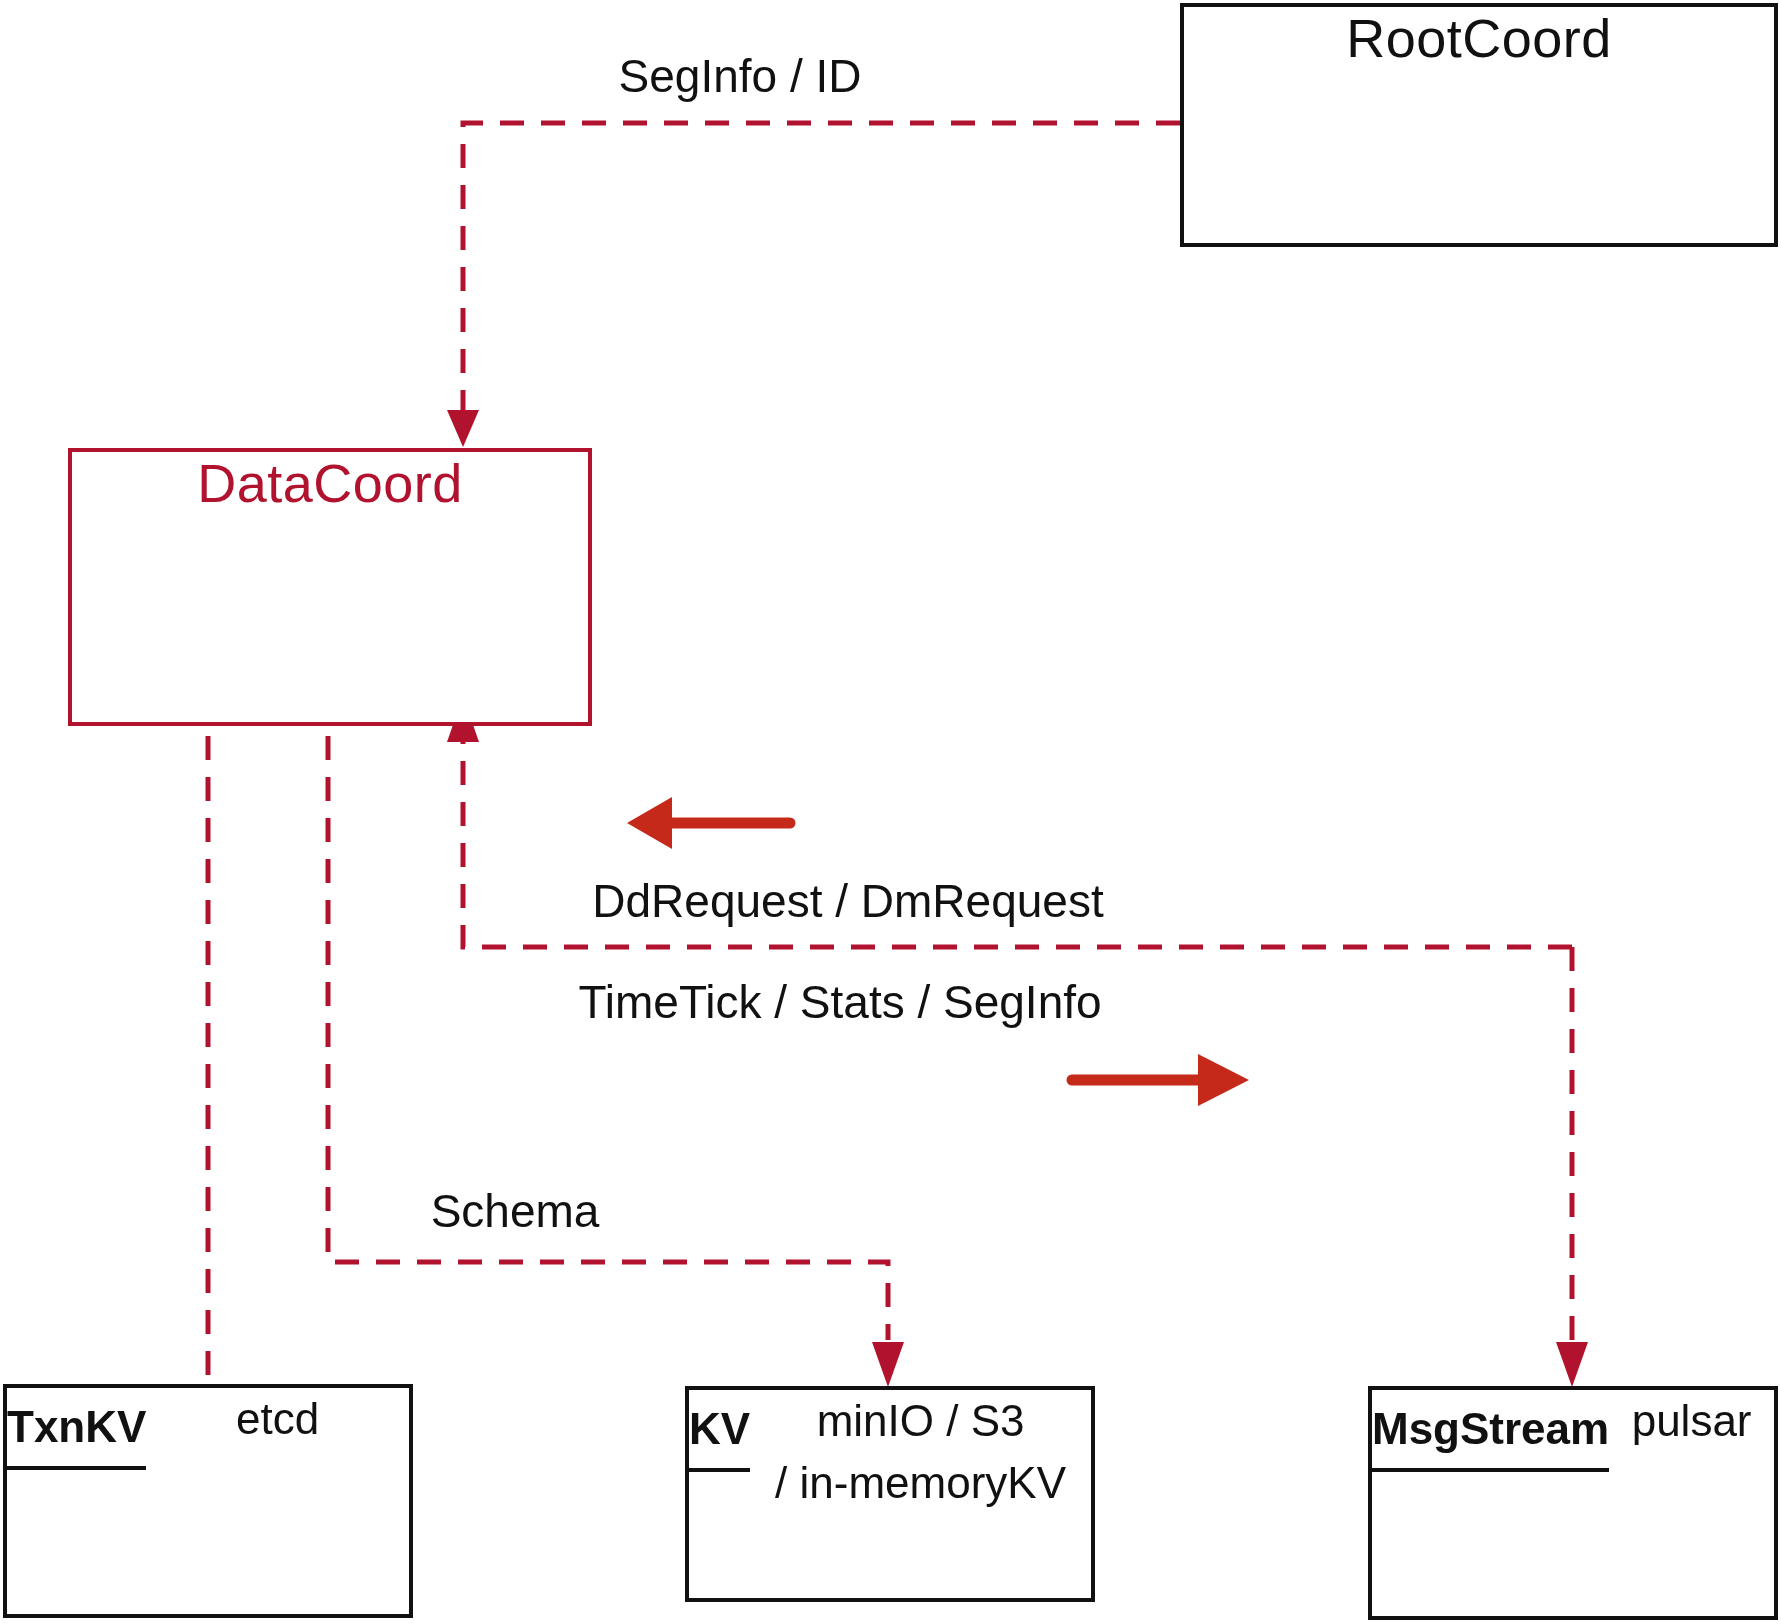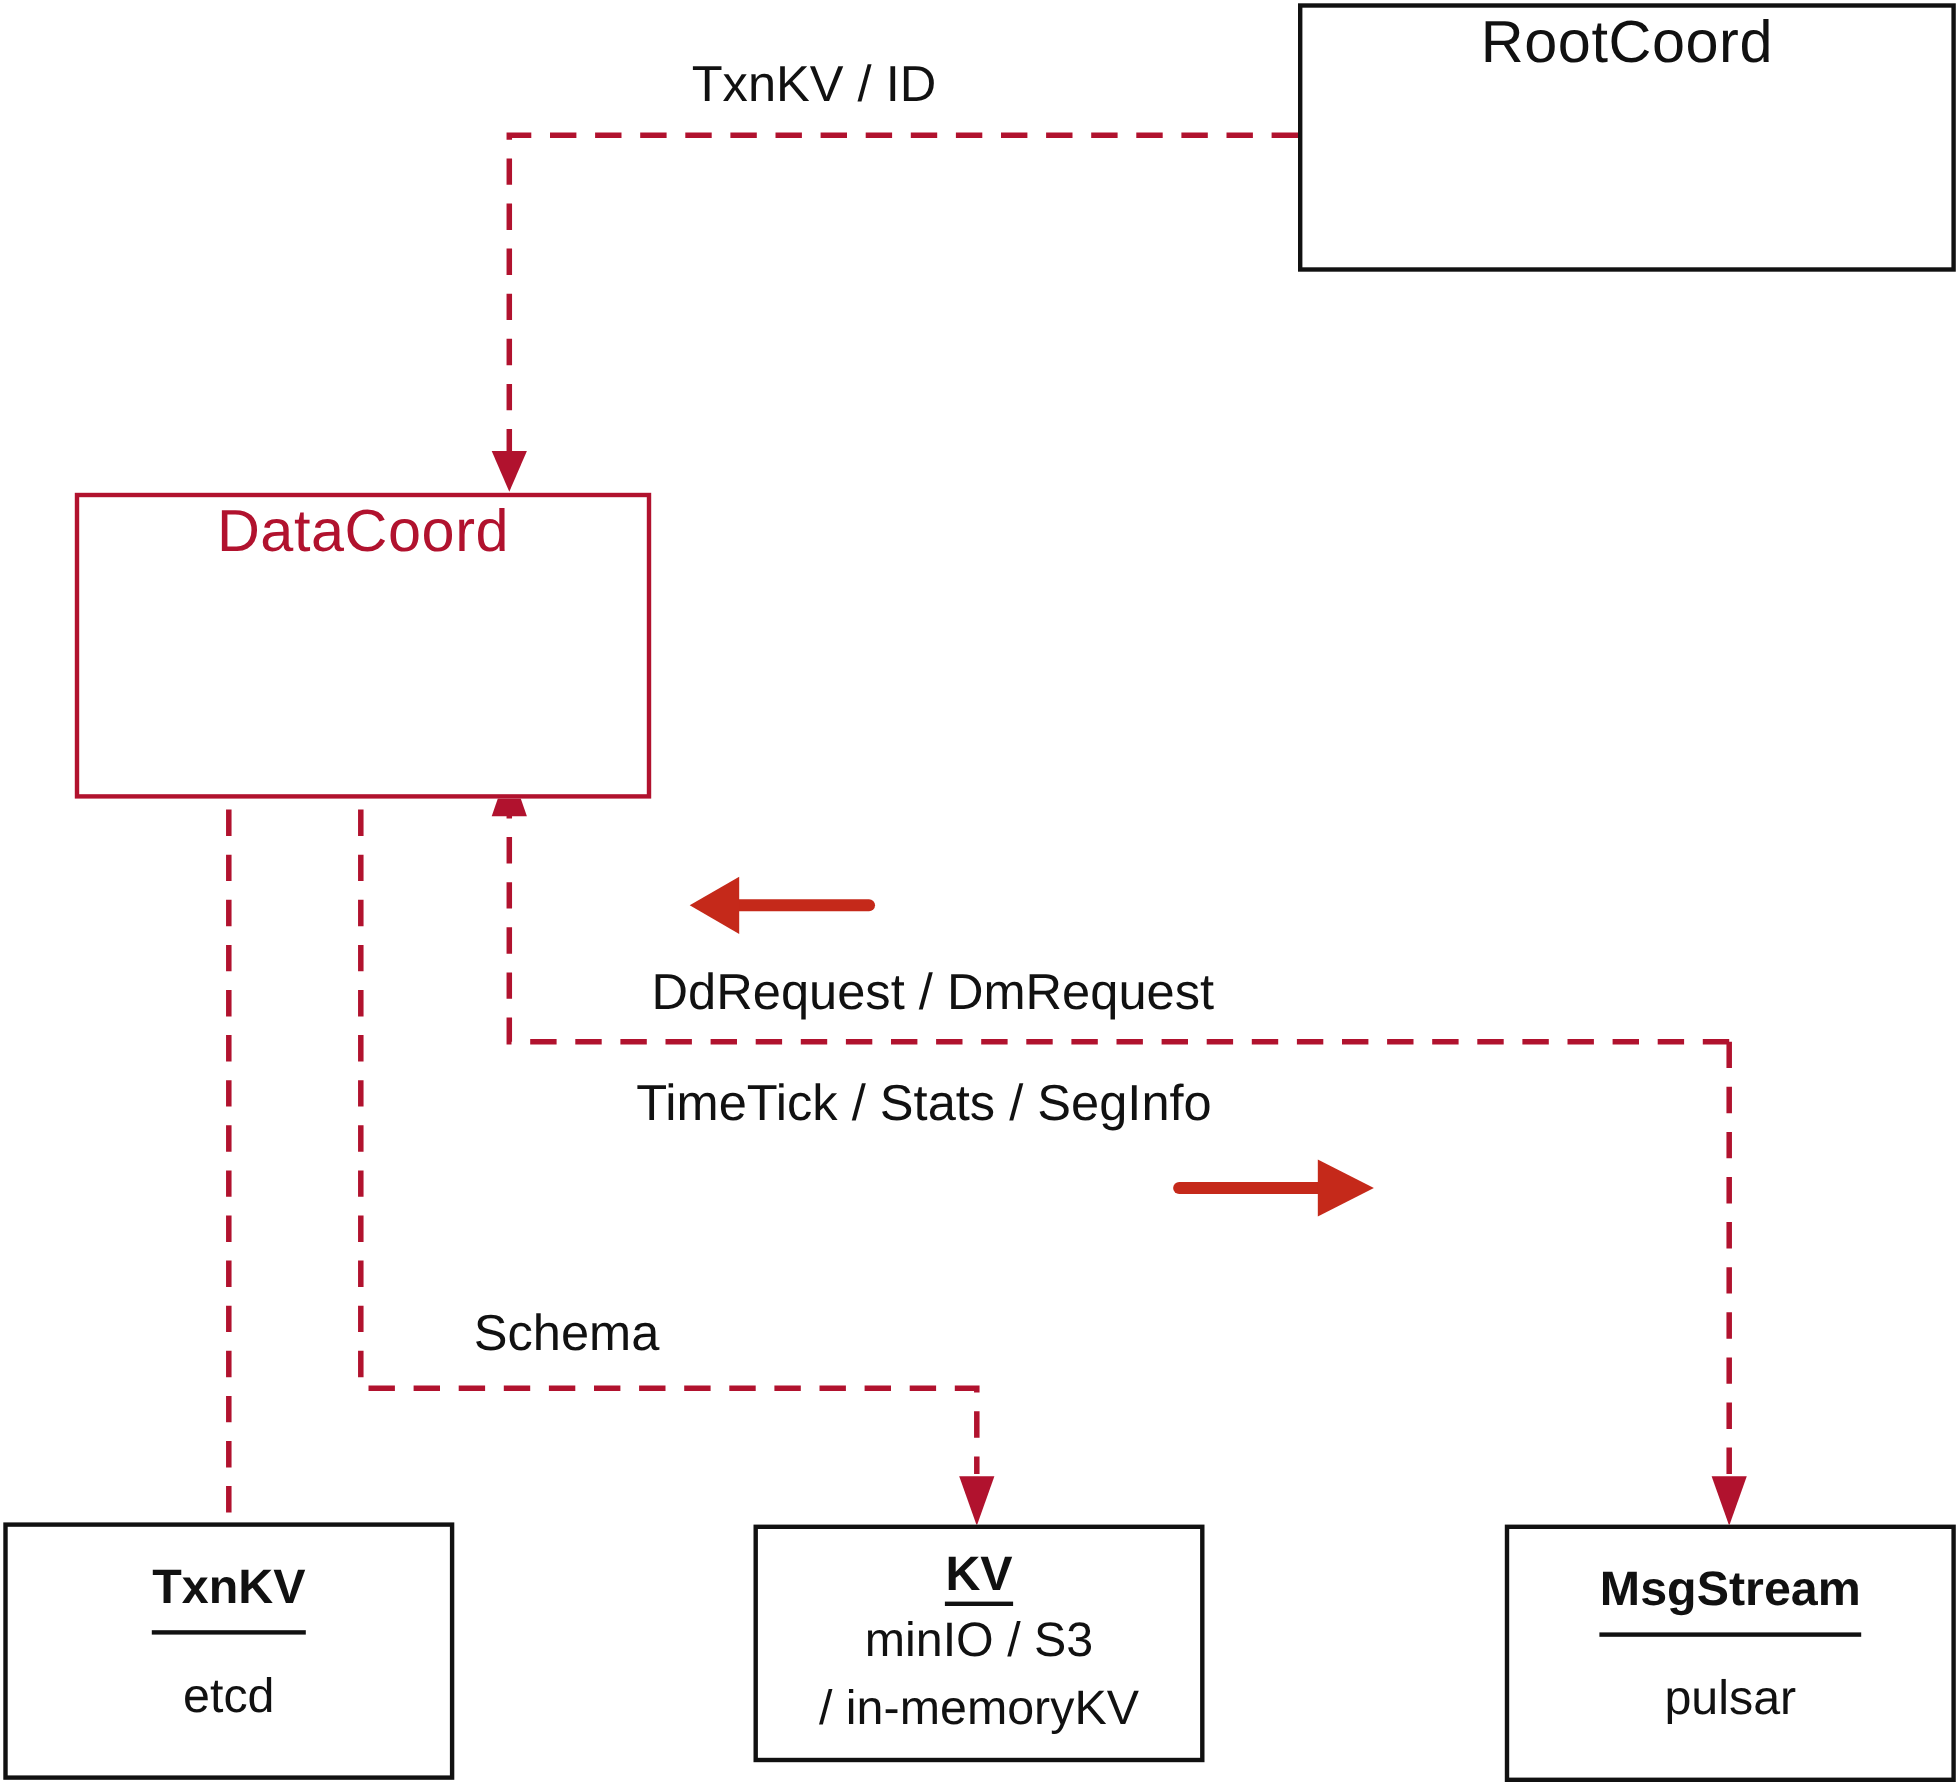--- a/index.html
+++ b/index.html
@@ -45,24 +45,23 @@
     font-size:54px;
     letter-spacing:0.5px;
   }
   .node.simple.red{
     border:4px solid var(--crimson);
     color:var(--crimson);
   }
   .node.record{
     border:4px solid var(--ink);
     display:flex;
-    flex-direction:column;
-    align-items:center;
+    align-items:flex-start;
     justify-content:flex-start;
-    padding:16px;
+    padding:0;
   }
   .record .hdr{
     height:78px;
     border-bottom:4px solid var(--ink);
     display:flex;align-items:center;justify-content:center;
     font-weight:bold;
     font-size:44px;
   }
   .record .body{
     flex:1;
@@ -132,21 +131,21 @@
     </div>
   </div>
 
   <div class="node record" style="left:1368px;top:1386px;width:410px;height:234px;">
     <div class="hdr">MsgStream</div>
     <div class="body">
       <span>pulsar</span>
     </div>
   </div>
 
-  <div class="edge-label" style="left:740px;top:76px;">TxnKV / ID</div>
+  <div class="edge-label" style="left:740px;top:76px;">SegInfo / ID</div>
 
   <div class="edge-label" style="left:840px;top:1002px;">TimeTick / Stats / SegInfo</div>
 
   <div class="edge-label" style="left:848px;top:901px;">DdRequest / DmRequest</div>
 
   <div class="edge-label" style="left:515px;top:1211px;">Schema</div>
 
 </div>
 
 </body></html>

